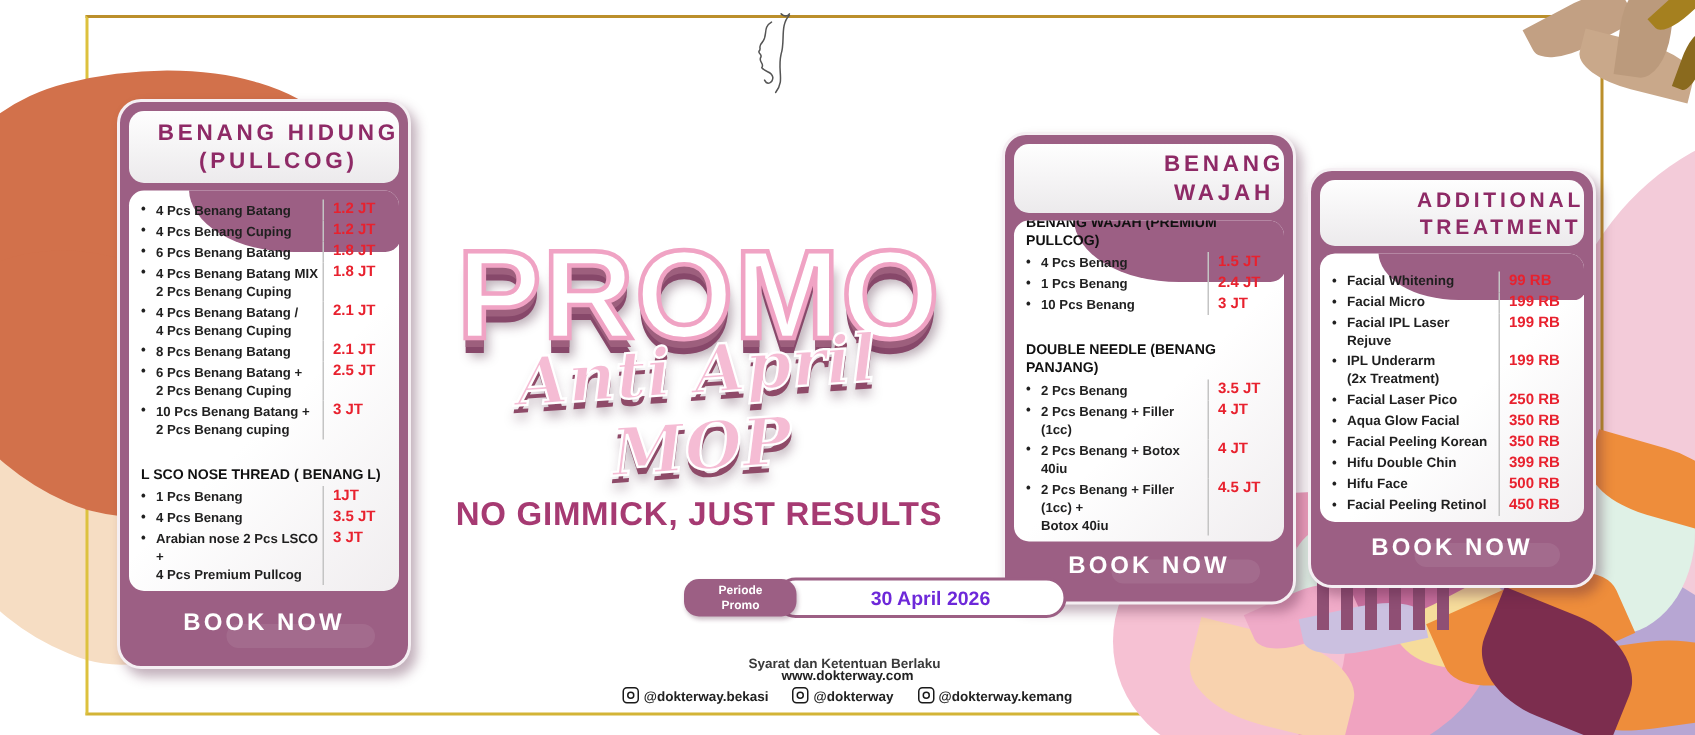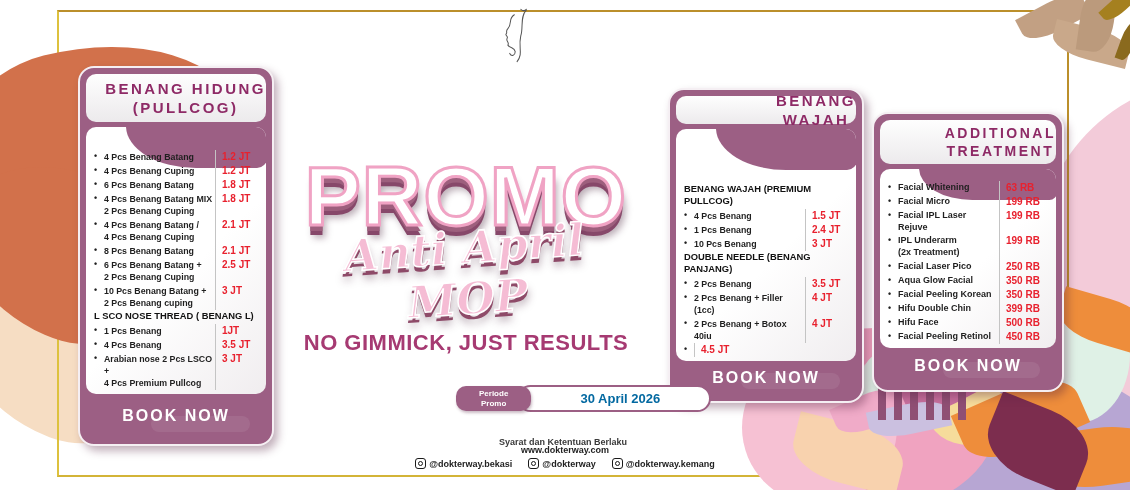--- a/index.html
+++ b/index.html
@@ -61,31 +61,31 @@
     margin-top:5px;flex:1;position:relative;overflow:hidden;}
   .swoosh{position:absolute;top:-1px;left:22%;right:-1px;height:42px;background:#9c5f84;
     border-radius:0 0 10px 70px/0 0 10px 42px;}
   .list{position:absolute;left:8px;right:8px;bottom:4px;}
   .row{display:flex;align-items:stretch;}
   .bullet{width:10px;color:#1f1f1f;font-weight:bold;font-size:9px;line-height:12px;}
   .iname{flex:1;white-space:pre-line;color:#1f1f1f;font-weight:bold;font-size:8.8px;
     line-height:12px;padding:1px 2px 1px 0;}
   .iprice{width:36px;border-left:1px solid #c4c4c4;color:#e8212e;font-weight:800;
     font-size:10px;line-height:12px;padding:1px 0 1px 6px;}
-  .sec-header{color:#111;font-weight:800;font-size:9.4px;line-height:12px;margin:0 0 2px 0;
+  .sec-header{color:#111;font-weight:800;font-size:9.4px;line-height:12px;margin:17px 0 2px 0;
     letter-spacing:0;}
   .book{position:relative;text-align:center;color:#fff;font-weight:800;letter-spacing:2px;
     font-size:16px;display:flex;align-items:center;justify-content:center;cursor:pointer;}
   .book:after{content:"";position:absolute;right:16px;bottom:6px;width:55%;height:16px;
     background:rgba(255,255,255,.08);border-radius:10px;}
   .panel-hidung{left:78px;top:66px;width:196px;height:380px;}
   .panel-hidung .panel-header{height:48px;}
   .panel-hidung .book{height:44px;}
   .panel-wajah{left:668px;top:88px;width:196px;height:315px;}
-  .panel-wajah .panel-header{height:28px;}
+  .panel-wajah .panel-header{height:46px;}
   .panel-wajah .book{height:34px;}
   .panel-addl{left:872px;top:112px;width:192px;height:280px;}
   .panel-addl .panel-header{height:44px;}
   .panel-addl .panel-title{font-size:14px;}
   .panel-addl .book{height:36px;}
   .panel-addl .swoosh{height:32px;}
   .panel-addl .iprice{width:42px;}
   .panel-addl .iname{font-size:9px;line-height:11.8px;}
 
   
@@ -99,21 +99,21 @@
     text-shadow:0 5px 0 #8e4a68,0 9px 8px rgba(60,20,45,.35);}
   .tagline{position:absolute;top:172px;left:0;right:0;margin:0;color:#a63a72;font-weight:800;
     font-size:22px;letter-spacing:.5px;}
 
   
   .period{left:456px;top:385px;display:flex;align-items:center;z-index:3;}
   .period-badge{background:#9c5f84;color:#fff;border-radius:10px;padding:3px 23px;
     font-size:8px;font-weight:bold;line-height:1.15;text-align:center;white-space:pre-line;
     position:relative;z-index:2;box-shadow:1px 2px 3px rgba(80,30,60,.3);}
   .period-pill{margin-left:-14px;background:#fff;border:2px solid #9c5f84;border-radius:14px;
-    padding:4px 14px 4px 26px;font-size:13px;font-weight:800;color:#0369a1;width:150px;
+    padding:4px 14px 4px 26px;font-size:13px;font-weight:800;color:#6d28d9;width:150px;
     text-align:center;}
   .terms{left:430px;top:437px;width:266px;text-align:center;font-size:9px;font-weight:bold;
     color:#3a3a3a;z-index:3;}
   .website{left:432px;top:445px;width:266px;text-align:center;font-size:9px;font-weight:bold;
     color:#222;z-index:3;}
   .socials{left:400px;top:458px;width:330px;display:flex;justify-content:center;gap:16px;
     z-index:3;}
   .social{display:flex;align-items:flex-end;gap:3px;font-size:9px;font-weight:bold;color:#222;
     cursor:pointer;}
   .ig-icon{display:inline-block;width:9px;height:9px;border:1.2px solid #1a1a1a;
@@ -269,39 +269,41 @@
           <span class="iname">2 Pcs Benang + Filler (1cc)</span>
           <span class="iprice">4 JT</span>
         </div>
         <div class="row">
           <span class="bullet">•</span>
           <span class="iname">2 Pcs Benang + Botox 40iu</span>
           <span class="iprice">4 JT</span>
         </div>
         <div class="row">
           <span class="bullet">•</span>
+          <span class="iname">2 Pcs Benang + Filler (1cc) +
+Botox 40iu</span>
           <span class="iprice">4.5 JT</span>
         </div>
       </div>
   </div>
   <div class="book">BOOK NOW</div>
 </section>
 
 <section class="panel panel-addl">
   <div class="panel-header">
     <h2 class="panel-title">ADDITIONAL
 TREATMENT</h2>
   </div>
   <div class="panel-content">
     <div class="swoosh"></div>
     <div class="list">
         <div class="row">
           <span class="bullet">•</span>
           <span class="iname">Facial Whitening</span>
-          <span class="iprice">63 RB</span>
+          <span class="iprice">99 RB</span>
         </div>
         <div class="row">
           <span class="bullet">•</span>
           <span class="iname">Facial Micro</span>
           <span class="iprice">199 RB</span>
         </div>
         <div class="row">
           <span class="bullet">•</span>
           <span class="iname">Facial IPL Laser Rejuve</span>
           <span class="iprice">199 RB</span>

